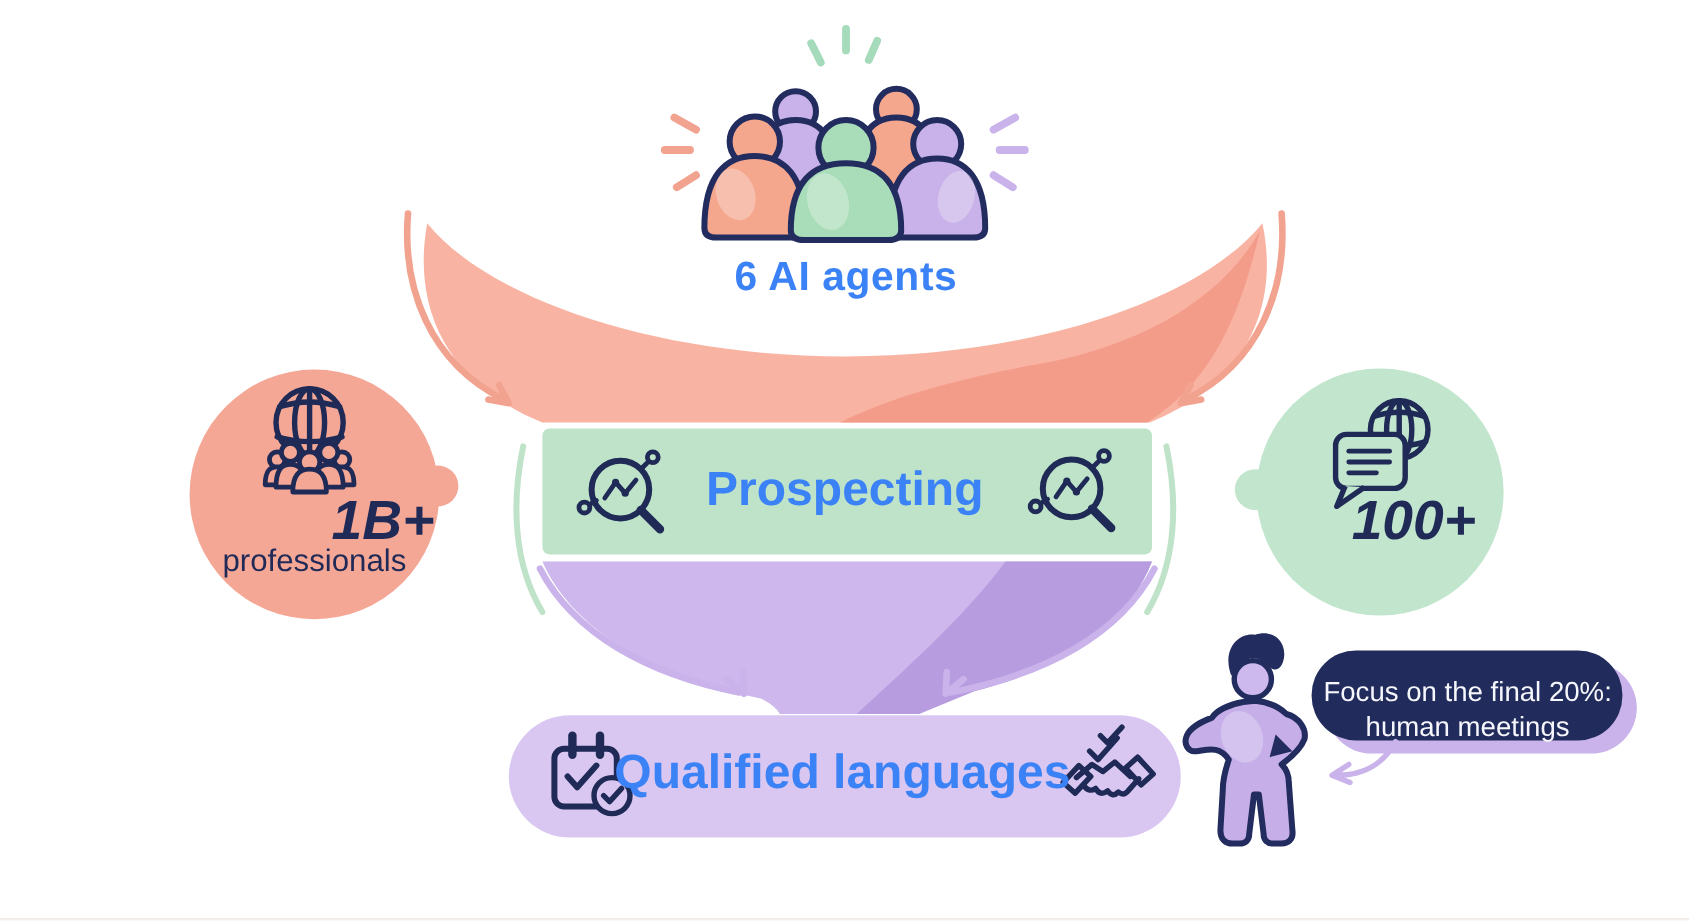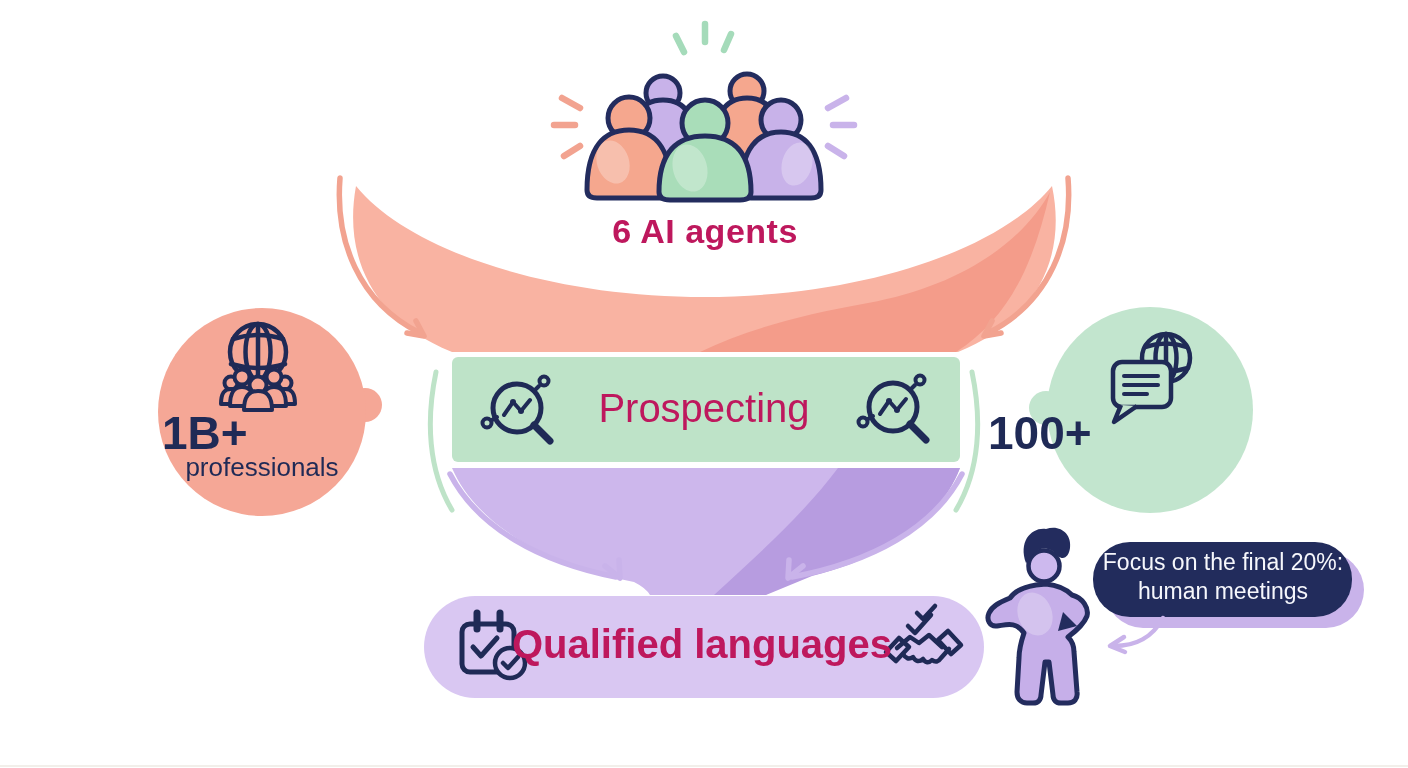--- a/index.html
+++ b/index.html
@@ -1,32 +1,32 @@
 <!DOCTYPE html>
 <html><head>
 <meta charset="utf-8">
 <style>
   html,body{margin:0;padding:0;background:#ffffff;}
   .canvas{
     position:relative;width:1408px;height:768px;background:#ffffff;overflow:hidden;
     font-family:"Liberation Sans", sans-serif;
   }
   .canvas svg{position:absolute;left:0;top:0;}
-  .label{position:absolute;color:#be185d;text-align:center;}
+  .label{position:absolute;color:#3b82f6;text-align:center;}
   .lbl-agents{left:503px;top:212px;width:404px;font-size:34px;font-weight:700;letter-spacing:.5px;}
-  .lbl-prospecting{left:504px;top:386px;width:400px;font-size:40px;font-weight:400;}
+  .lbl-prospecting{left:504px;top:386px;width:400px;font-size:40px;font-weight:700;}
   .lbl-qualified{left:452px;top:622px;width:500px;font-size:40px;font-weight:700;}
-  .stat-value{position:absolute;color:#1F2A56;text-align:left;font-weight:700;font-size:46px;}
+  .stat-value{position:absolute;color:#1F2A56;text-align:right;font-weight:700;font-size:46px;font-style:italic;}
   .stat-caption{position:absolute;color:#1F2A56;text-align:center;font-weight:500;font-size:26px;}
   .v-left{left:162px;top:406px;width:200px;}
   .c-left{left:147px;top:452px;width:230px;}
-  .v-right{left:988px;top:406px;width:200px;}
+  .v-right{left:1030px;top:406px;width:200px;}
   .c-right{left:1049px;top:452px;width:200px;}
   .callout-text{
-    position:absolute;left:1095px;top:548px;width:256px;text-align:center;
+    position:absolute;left:1095px;top:562px;width:256px;text-align:center;
     color:#F6F7FC;font-size:23px;line-height:29px;font-weight:500;
   }
 </style>
 </head>
 <body>
 
 <div class="canvas">
 
 <svg width="1408" height="768" viewBox="0 0 1408 768">
 

